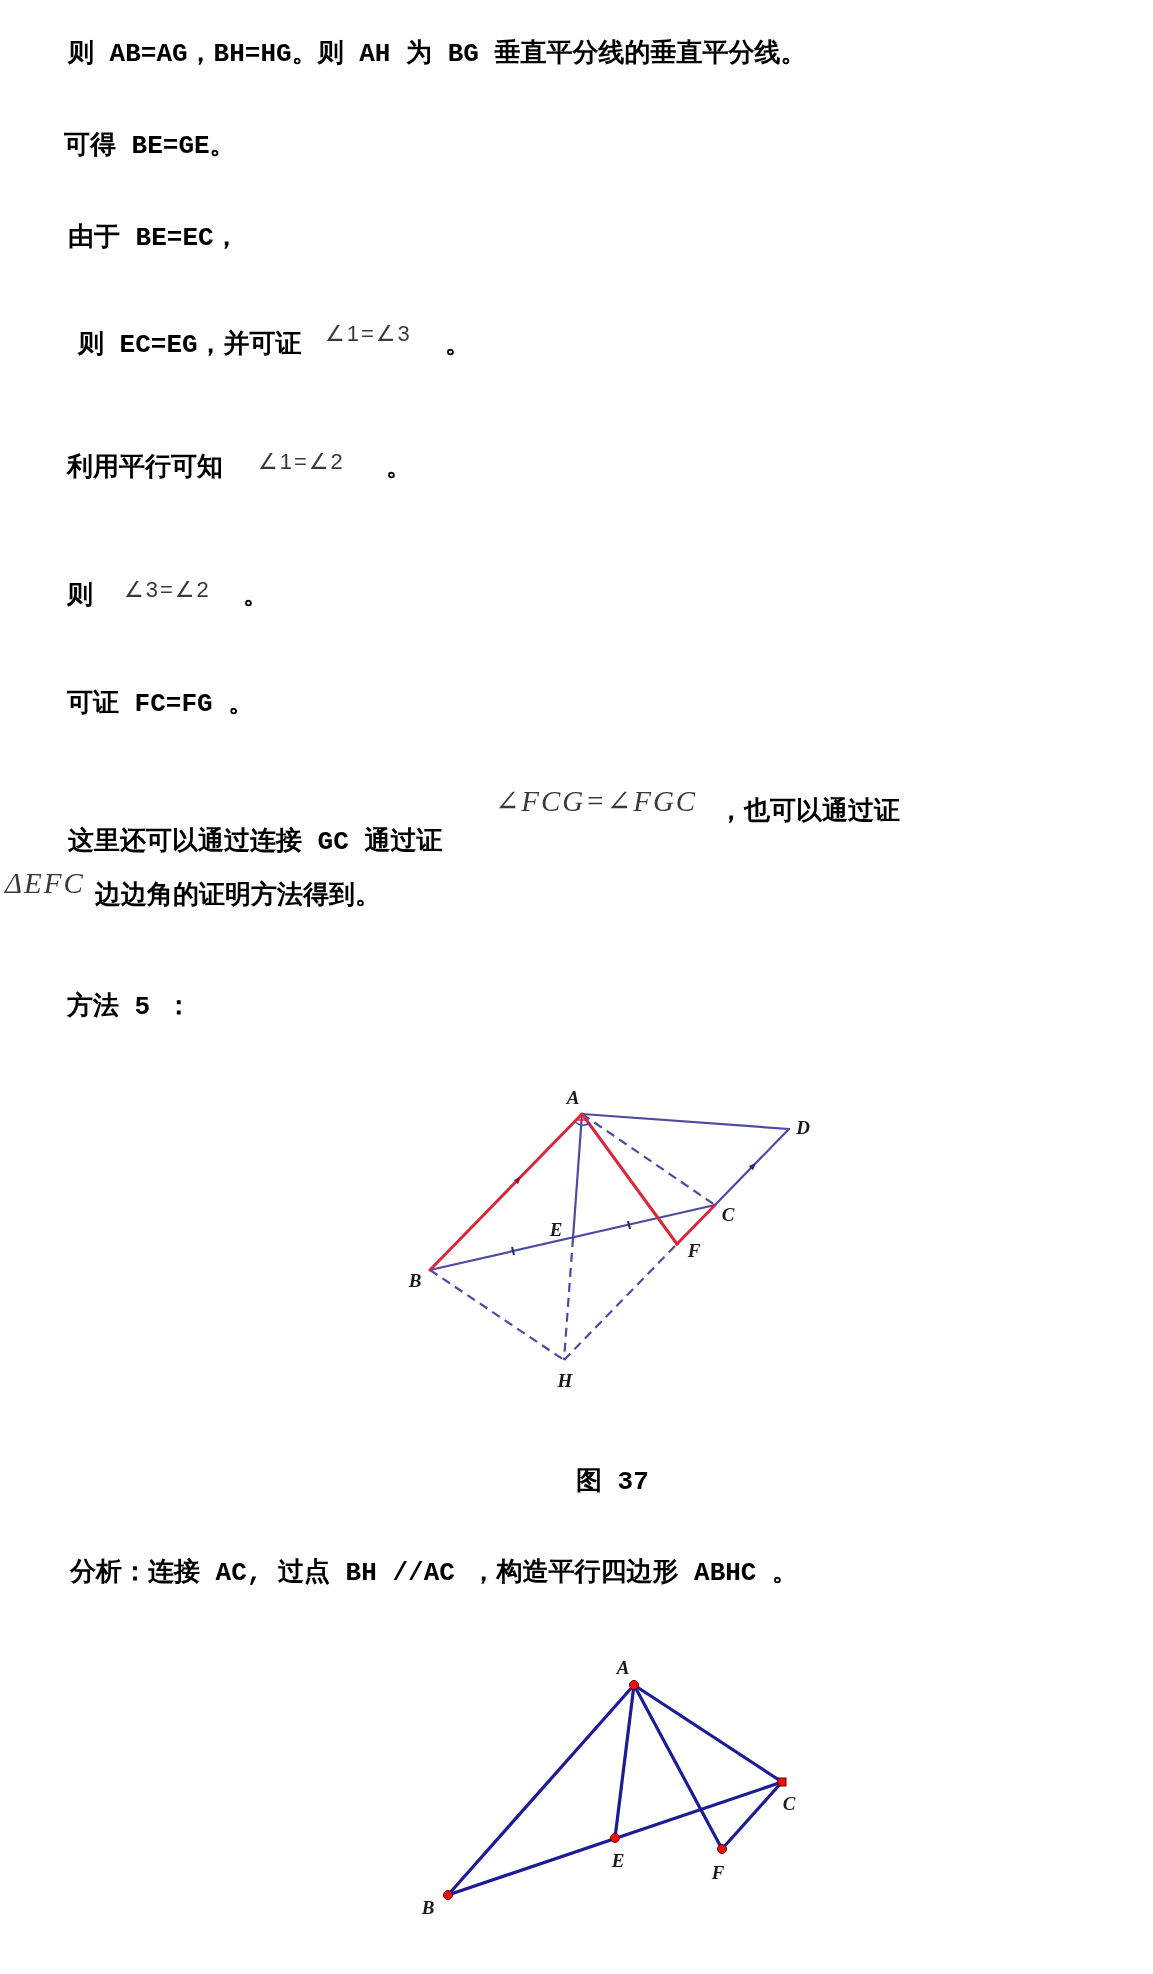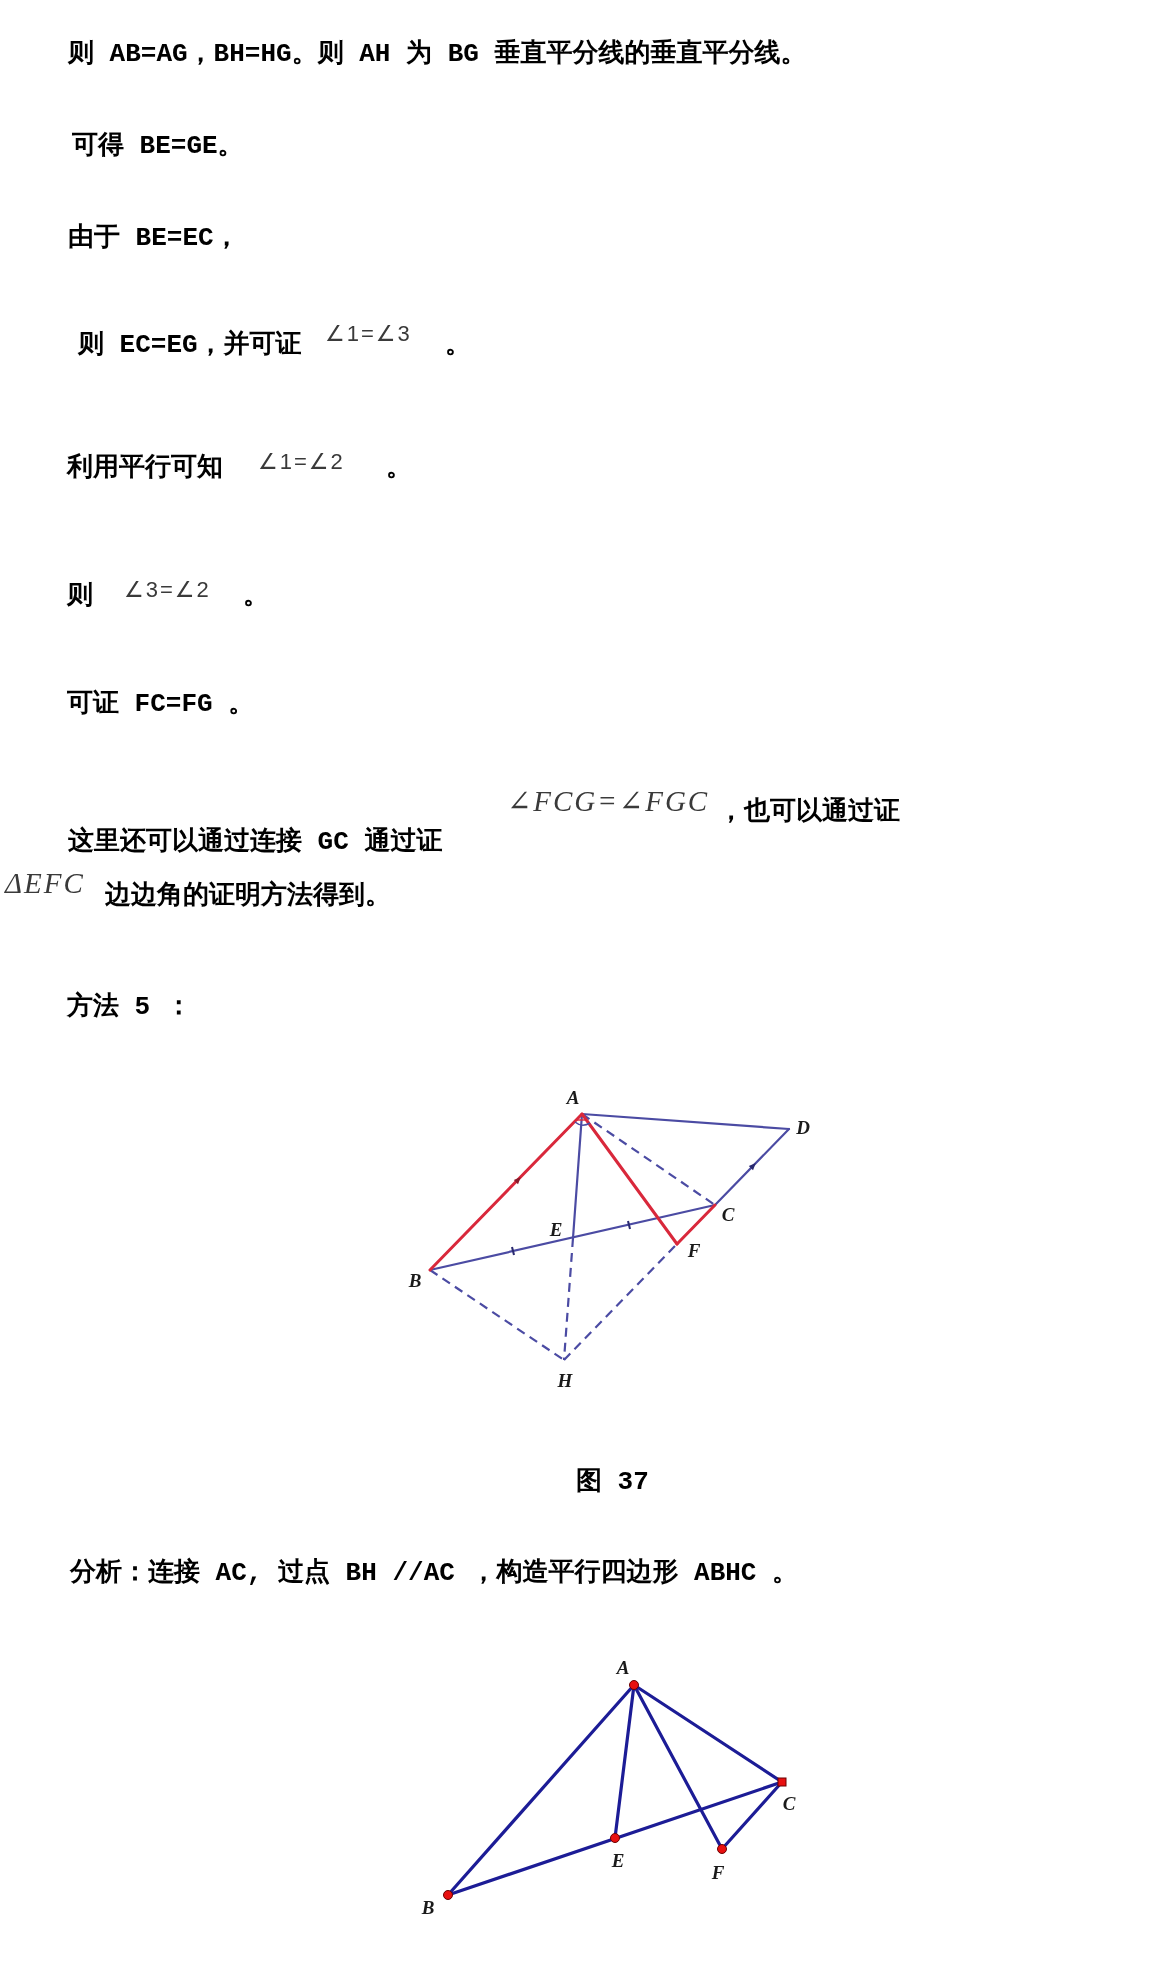--- a/index.html
+++ b/index.html
@@ -62,21 +62,21 @@
   .f2line { stroke: #1c1c96; stroke-width: 3.2; fill: none; stroke-linecap: round; }
   .pt { fill: #e81010; stroke: #6a0000; stroke-width: 1; }
 </style>
 </head>
 <body>
 
 <div id="page">
 
   <div class="t" style="left:68px; top:39px;">则 AB=AG，BH=HG。则 AH 为 BG 垂直平分线的垂直平分线。</div>
 
-  <div class="t" style="left:72px; top:131px;text-align:center;">可得 BE=GE。</div>
+  <div class="t" style="left:64px; top:131px;text-align:center;">可得 BE=GE。</div>
 
   <div class="t" style="left:68px; top:223px;">由于 BE=EC，</div>
 
   <div>
     <span class="t" style="left:78px; top:330px;">则 EC=EG，并可证</span>
     <span class="m" style="left:325px; top:319px;">∠1=∠3</span>
     <span class="t" style="left:445px; top:330px;">。</span>
   </div>
 
   <div>
@@ -88,29 +88,29 @@
   <div>
     <span class="t" style="left:67px; top:581px;">则</span>
     <span class="m" style="left:124px; top:575px;">∠3=∠2</span>
     <span class="t" style="left:243px; top:581px;">。</span>
   </div>
 
   <div class="t" style="left:67px; top:689px;">可证 FC=FG 。</div>
 
   <div>
     <span class="t" style="left:68px; top:827px;">这里还可以通过连接 GC 通过证</span>
-    <span class="mi" style="left:495px; top:786px;margin-left:12px;">∠FCG=∠FGC</span>
+    <span class="mi" style="left:495px; top:786px;">∠FCG=∠FGC</span>
     <span class="t" style="left:718px; top:797px;">，也可以通过证</span>
     <span class="mi" style="left:947px; top:785px;">ΔEFG</span>
     <span class="sym" style="left:1043px; top:796px;">≌</span>
   </div>
 
   <div>
     <span class="mi" style="left:5px; top:868px;">ΔEFC</span>
-    <span class="t" style="left:105px; top:881px;">边边角的证明方法得到。</span>
+    <span class="t" style="left:95px; top:881px;">边边角的证明方法得到。</span>
   </div>
 
   <div class="t" style="left:67px; top:992px;">方法 5 ：</div>
 
   <svg class="fig" style="left:395px; top:1080px;" width="430" height="320" viewBox="395 1080 430 320">
 
     <line class="dash" x1="582" y1="1114" x2="715" y2="1205" stroke="#4b4ba3"></line>
     <line class="dash" x1="430" y1="1270" x2="564" y2="1360" stroke="#4b4ba3"></line>
     <line class="dash" x1="564" y1="1360" x2="677" y2="1244" stroke="#4b4ba3"></line>
     <line class="dash" x1="573" y1="1238" x2="564" y2="1360" stroke="#4b4ba3"></line>

